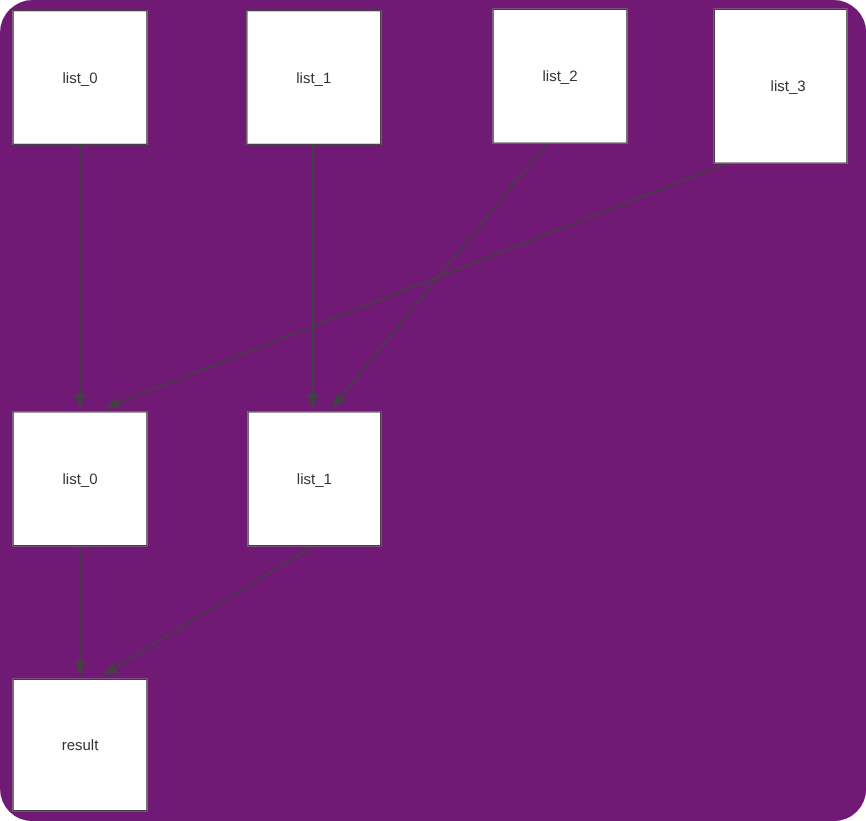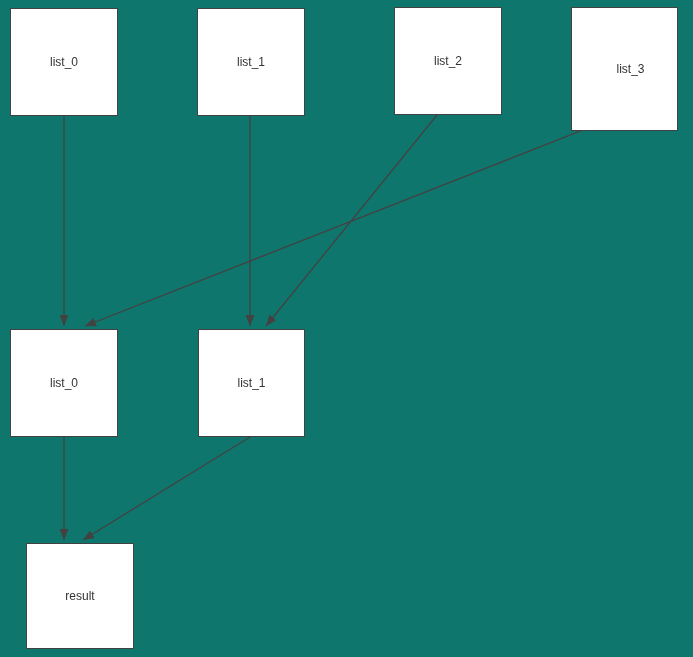--- a/index.html
+++ b/index.html
@@ -5,22 +5,23 @@
   html, body {
     margin: 0;
     padding: 0;
     background: #ffffff;
     font-family: "Liberation Sans", "DejaVu Sans", sans-serif;
   }
   .canvas {
     position: relative;
     width: 693px;
     height: 657px;
-    background: #0f766e;
+    background: #701a75;
     overflow: hidden;
+    border-radius: 26px;
   }
   .edges-layer {
     position: absolute;
     left: 0;
     top: 0;
     width: 693px;
     height: 657px;
   }
   .node {
     position: absolute;
@@ -79,17 +80,17 @@
   </div>
 
   <div class="node" style="left:10px;  top:329px; width:108px; height:108px;">
     <span class="node-label">list_0</span>
   </div>
 
   <div class="node" style="left:198px; top:329px; width:107px; height:108px;">
     <span class="node-label">list_1</span>
   </div>
 
-  <div class="node" style="left:26px;  top:543px; width:108px; height:106px;">
+  <div class="node" style="left:10px;  top:543px; width:108px; height:106px;">
     <span class="node-label">result</span>
   </div>
 
 </div>
 
 </body></html>

